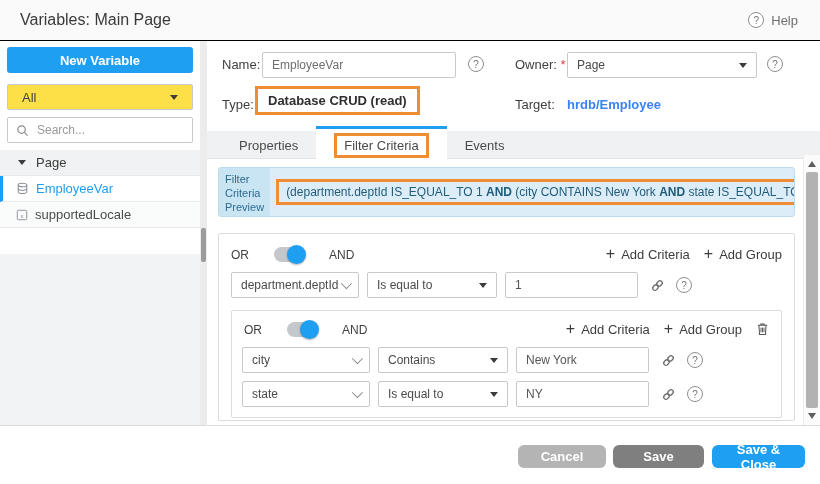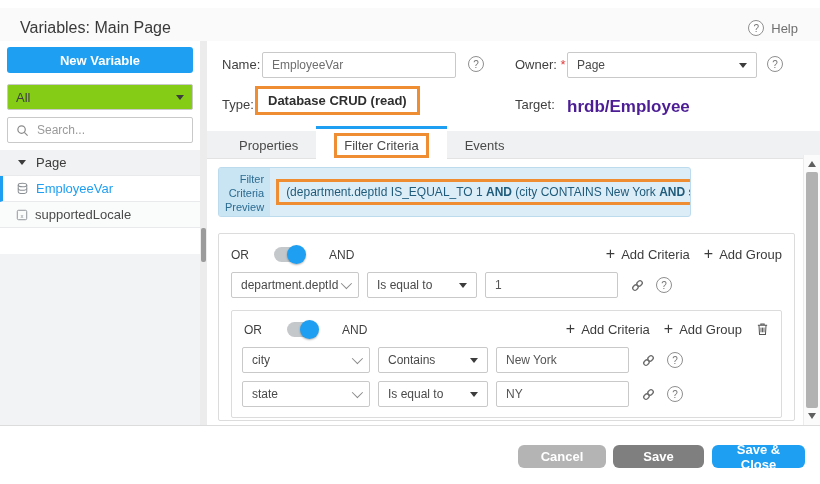--- a/index.html
+++ b/index.html
@@ -1,25 +1,25 @@
 <!DOCTYPE html>
 <html><head>
 <meta charset="utf-8">
 <style>
   html,body{margin:0;padding:0;background:#e9e9e9;}
   .app{position:relative;width:820px;height:484px;background:#fff;font-family:"Liberation Sans",sans-serif;overflow:hidden;box-shadow:0 0 4px rgba(0,0,0,.2);}
   
-  .hdr{position:absolute;left:0;top:8px;width:820px;height:40px;background:#fafafa;border-bottom:4px solid #000000;display:flex;align-items:center;}
+  .hdr{position:absolute;left:0;top:0;width:820px;height:40px;background:#fafafa;border-bottom:4px solid #000000;display:flex;align-items:center;}
   .hdr-title{margin-left:20px;font-size:16px;color:#3a3a3a;}
   .hdr-help{position:absolute;right:22px;top:0;height:40px;display:flex;align-items:center;gap:7px;color:#6f6f6f;font-size:13px;cursor:pointer;}
   .qicon{display:inline-flex;align-items:center;justify-content:center;width:16px;height:16px;border:1px solid #8f8f8f;border-radius:50%;font-size:10px;color:#777;background:#fff;box-sizing:border-box;}
   
   .side{position:absolute;left:0;top:41px;width:200px;height:384px;background:#fff;}
   .btn-new{position:absolute;left:7px;top:6px;width:186px;height:26px;background:#1e9ff2;color:#fff;font-size:13px;font-weight:700;border:none;border-radius:3px;display:flex;align-items:center;justify-content:center;cursor:pointer;}
-  .side-sel{position:absolute;left:7px;top:43px;width:186px;height:26px;border:1px solid #c9c9c9;border-radius:2px;background:#84cc16;display:flex;align-items:center;box-sizing:border-box;font-size:13px;color:#3f3f3f;padding:0 8px;cursor:pointer;gap:38px;}
+  .side-sel{position:absolute;left:7px;top:43px;width:186px;height:26px;border:1px solid #c9c9c9;border-radius:2px;background:#fde047;display:flex;align-items:center;box-sizing:border-box;font-size:13px;color:#3f3f3f;padding:0 14px;cursor:pointer;gap:38px;}
   .side-sel .caret-solid{margin-left:auto;}
   .side-search{position:absolute;left:7px;top:76px;width:186px;height:26px;border:1px solid #c9c9c9;border-radius:2px;background:#fff;display:flex;align-items:center;box-sizing:border-box;padding:0 8px;gap:6px;}
   .side-search input{border:none;outline:none;font-size:12px;color:#555;width:140px;font-family:"Liberation Sans",sans-serif;background:transparent;}
   .side-search input::placeholder{color:#9a9a9a;}
   .tree{position:absolute;left:0;top:109px;width:200px;}
   .trow{height:26px;display:flex;align-items:center;border-bottom:1px solid #e9eaeb;font-size:13px;cursor:pointer;box-sizing:border-box;}
   .trow.group{background:#f1f2f3;color:#3b3b3b;}
   .trow.group .caret-solid{margin:0 10px 0 18px;}
   .trow.item{background:#fafbfb;color:#4a4a4a;padding-left:16px;gap:7px;}
   .trow.item.selected{background:#fff;border-left:3px solid #1e9ff2;padding-left:13px;color:#1e9ff2;}
@@ -35,44 +35,44 @@
   .inp-name{position:absolute;left:55px;top:11px;width:194px;}
   .q-name{position:absolute;left:261px;top:15px;}
   .fld-owner{position:absolute;left:308px;top:16px;}
   .sel{border:1px solid #c9c9c9;border-radius:2px;background:#fff;display:flex;align-items:center;box-sizing:border-box;font-size:12px;color:#4a4a4a;padding:0 9px;height:26px;cursor:pointer;}
   .sel .caret-solid,.sel .caret-thin{margin-left:auto;}
   .sel-owner{position:absolute;left:360px;top:11px;width:190px;}
   .q-owner{position:absolute;left:560px;top:15px;}
   .fld-type{position:absolute;left:15px;top:56px;}
   .type-val{position:absolute;left:48px;top:45px;border:3px solid #ee8d31;padding:4px 10px;font-size:13px;font-weight:700;color:#2f2f2f;background:#fff;}
   .fld-target{position:absolute;left:308px;top:56px;}
-  .target-val{position:absolute;left:360px;top:56px;font-size:17px;font-weight:700;color:#4c1d95;}
+  .target-val{position:absolute;left:360px;top:56px;font-size:13px;font-weight:700;color:#3b82f6;}
   
   .tabbar{position:absolute;left:0;top:90px;width:613px;height:28px;background:#f0f1f2;border-bottom:1px solid #e3e3e3;display:flex;padding-left:14px;box-sizing:border-box;}
   .tab{display:flex;align-items:center;justify-content:center;padding:0 18px;font-size:13px;color:#4a4a4a;cursor:pointer;height:28px;}
   .tab.active{background:#fff;border-top:3px solid #1e9ff2;margin-top:-5px;height:33px;padding:0 18px;}
   .tab.active .tab-box{border:3px solid #ee8d31;padding:2px 7px;}
   
   .content{position:absolute;left:0;top:119px;width:597px;height:265px;background:#fff;}
-  .preview{position:absolute;left:11px;top:7px;width:473px;height:50px;background:#dcedf8;border:1px solid #bcdcee;border-radius:3px;display:flex;box-sizing:border-box;overflow:hidden;text-align:right;}
+  .preview{position:absolute;left:11px;top:7px;width:577px;height:50px;background:#dcedf8;border:1px solid #bcdcee;border-radius:3px;display:flex;box-sizing:border-box;overflow:hidden;}
   .preview-label{width:54px;background:#c9e4f3;color:#2b6c91;font-size:11px;line-height:1.25;padding:5px 6px;box-sizing:border-box;}
   .preview-body{flex:1;display:flex;align-items:center;padding-left:6px;}
   .preview-text{border:3px solid #ee8d31;padding:3px 7px;font-size:12px;color:#1f5b7a;white-space:nowrap;}
   .kw{font-weight:700;}
   .grp{position:absolute;left:11px;top:73px;width:577px;height:188px;border:1px solid #dcdcdc;border-radius:2px;background:#fff;box-sizing:border-box;}
   .grp-hdr{display:flex;align-items:center;height:24px;margin:8px 12px 0 12px;}
   .orand{display:flex;align-items:flex-end;gap:25px;font-size:12px;color:#3f3f3f;}
   .toggle{position:relative;width:30px;height:15px;background:#c4c8cb;border-radius:8px;cursor:pointer;}
   .toggle .knob{position:absolute;right:-2px;top:-2px;width:19px;height:19px;border-radius:50%;background:#1e9ff2;box-shadow:0 1px 2px rgba(0,0,0,.3);}
   .grp-actions{margin-left:auto;display:flex;align-items:center;gap:14px;font-size:13px;color:#3c3c3c;}
   .addlink{display:flex;align-items:center;gap:6px;cursor:pointer;}
   .plus{font-size:16px;color:#3c3c3c;line-height:1;}
   .crit{display:flex;align-items:center;margin:6px 12px 0 12px;gap:8px;}
   .crit .sel1{width:128px;}
-  .crit .sel2{width:110px;}
+  .crit .sel2{width:130px;}
   .crit .vinp{width:133px;color:#555;}
   .rowicons{display:flex;align-items:center;gap:11px;margin-left:4px;}
   .nested{margin:12px 12px 0 12px;border:1px solid #dcdcdc;border-radius:2px;background:#fff;padding-bottom:10px;}
   .nested .grp-hdr{margin-top:6px;}
   .nested .crit{margin-left:10px;margin-right:10px;}
   .nested .crit+.crit{margin-top:8px;}
   
   .caret-solid{width:0;height:0;border-left:4px solid transparent;border-right:4px solid transparent;border-top:5px solid #3c3c3c;display:inline-block;}
   .caret-thin{width:7px;height:7px;border-right:1px solid #8a8a8a;border-bottom:1px solid #8a8a8a;transform:rotate(45deg) translateY(-2px);display:inline-block;}
   .icn{display:inline-flex;cursor:pointer;}

